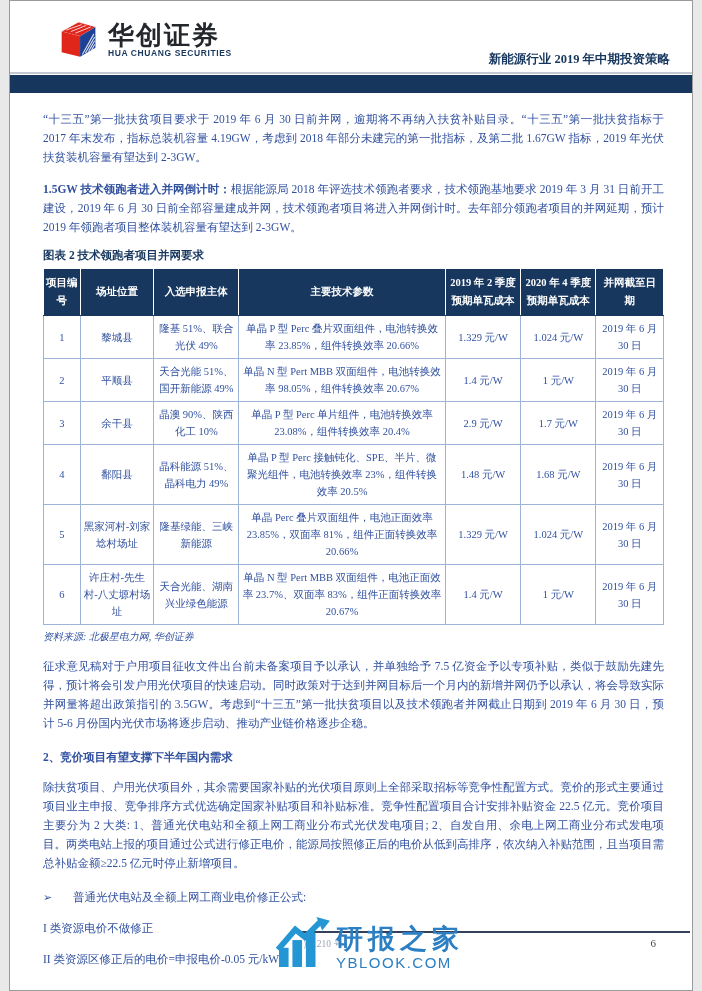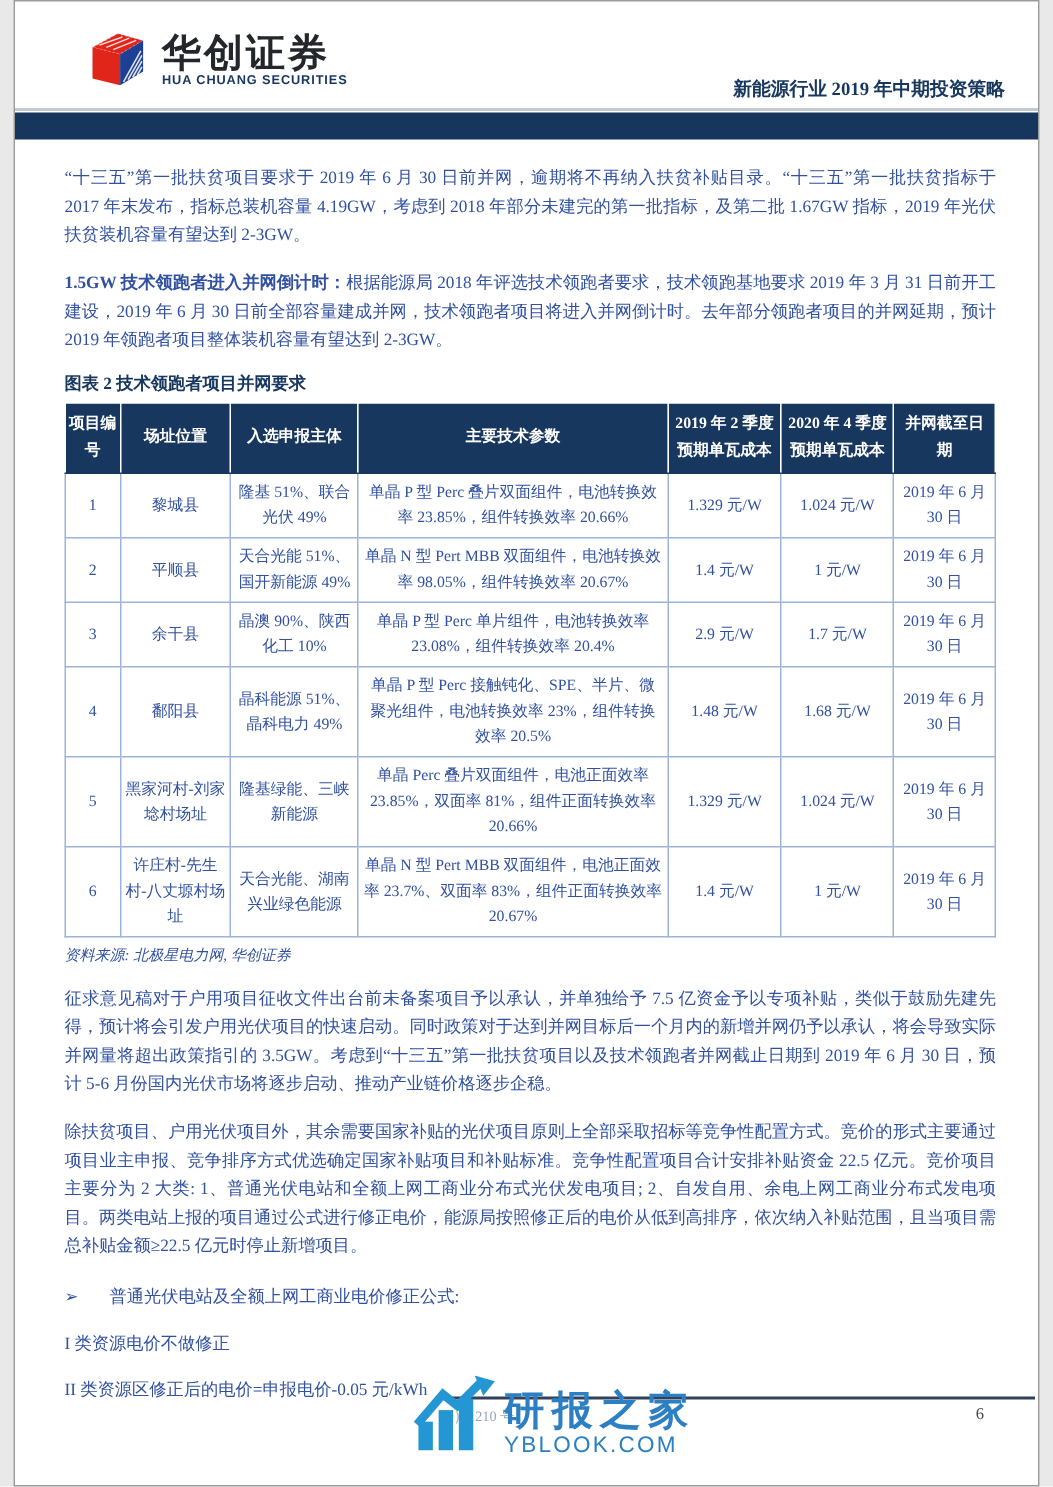--- a/index.html
+++ b/index.html
@@ -168,20 +168,21 @@
           <td>1 元/W</td>
           <td>2019 年 6 月 30 日</td>
         </tr>
       </tbody>
     </table>
 
     <div class="fig-source">资料来源: 北极星电力网, 华创证券</div>
 
     <p class="para">征求意见稿对于户用项目征收文件出台前未备案项目予以承认，并单独给予 7.5 亿资金予以专项补贴，类似于鼓励先建先得，预计将会引发户用光伏项目的快速启动。同时政策对于达到并网目标后一个月内的新增并网仍予以承认，将会导致实际并网量将超出政策指引的 3.5GW。考虑到“十三五”第一批扶贫项目以及技术领跑者并网截止日期到 2019 年 6 月 30 日，预计 5-6 月份国内光伏市场将逐步启动、推动产业链价格逐步企稳。</p>
 
+    <div class="section-title">2、竞价项目有望支撑下半年国内需求</div>
 
     <p class="para">除扶贫项目、户用光伏项目外，其余需要国家补贴的光伏项目原则上全部采取招标等竞争性配置方式。竞价的形式主要通过项目业主申报、竞争排序方式优选确定国家补贴项目和补贴标准。竞争性配置项目合计安排补贴资金 22.5 亿元。竞价项目主要分为 2 大类: 1、普通光伏电站和全额上网工商业分布式光伏发电项目; 2、自发自用、余电上网工商业分布式发电项目。两类电站上报的项目通过公式进行修正电价，能源局按照修正后的电价从低到高排序，依次纳入补贴范围，且当项目需总补贴金额≥22.5 亿元时停止新增项目。</p>
 
     <div class="bullet-row">
       <span class="bullet-marker">➢</span>
       <span>普通光伏电站及全额上网工商业电价修正公式:</span>
     </div>
 
     <p class="formula">I 类资源电价不做修正</p>
     <p class="formula">II 类资源区修正后的电价=申报电价-0.05 元/kWh</p>

